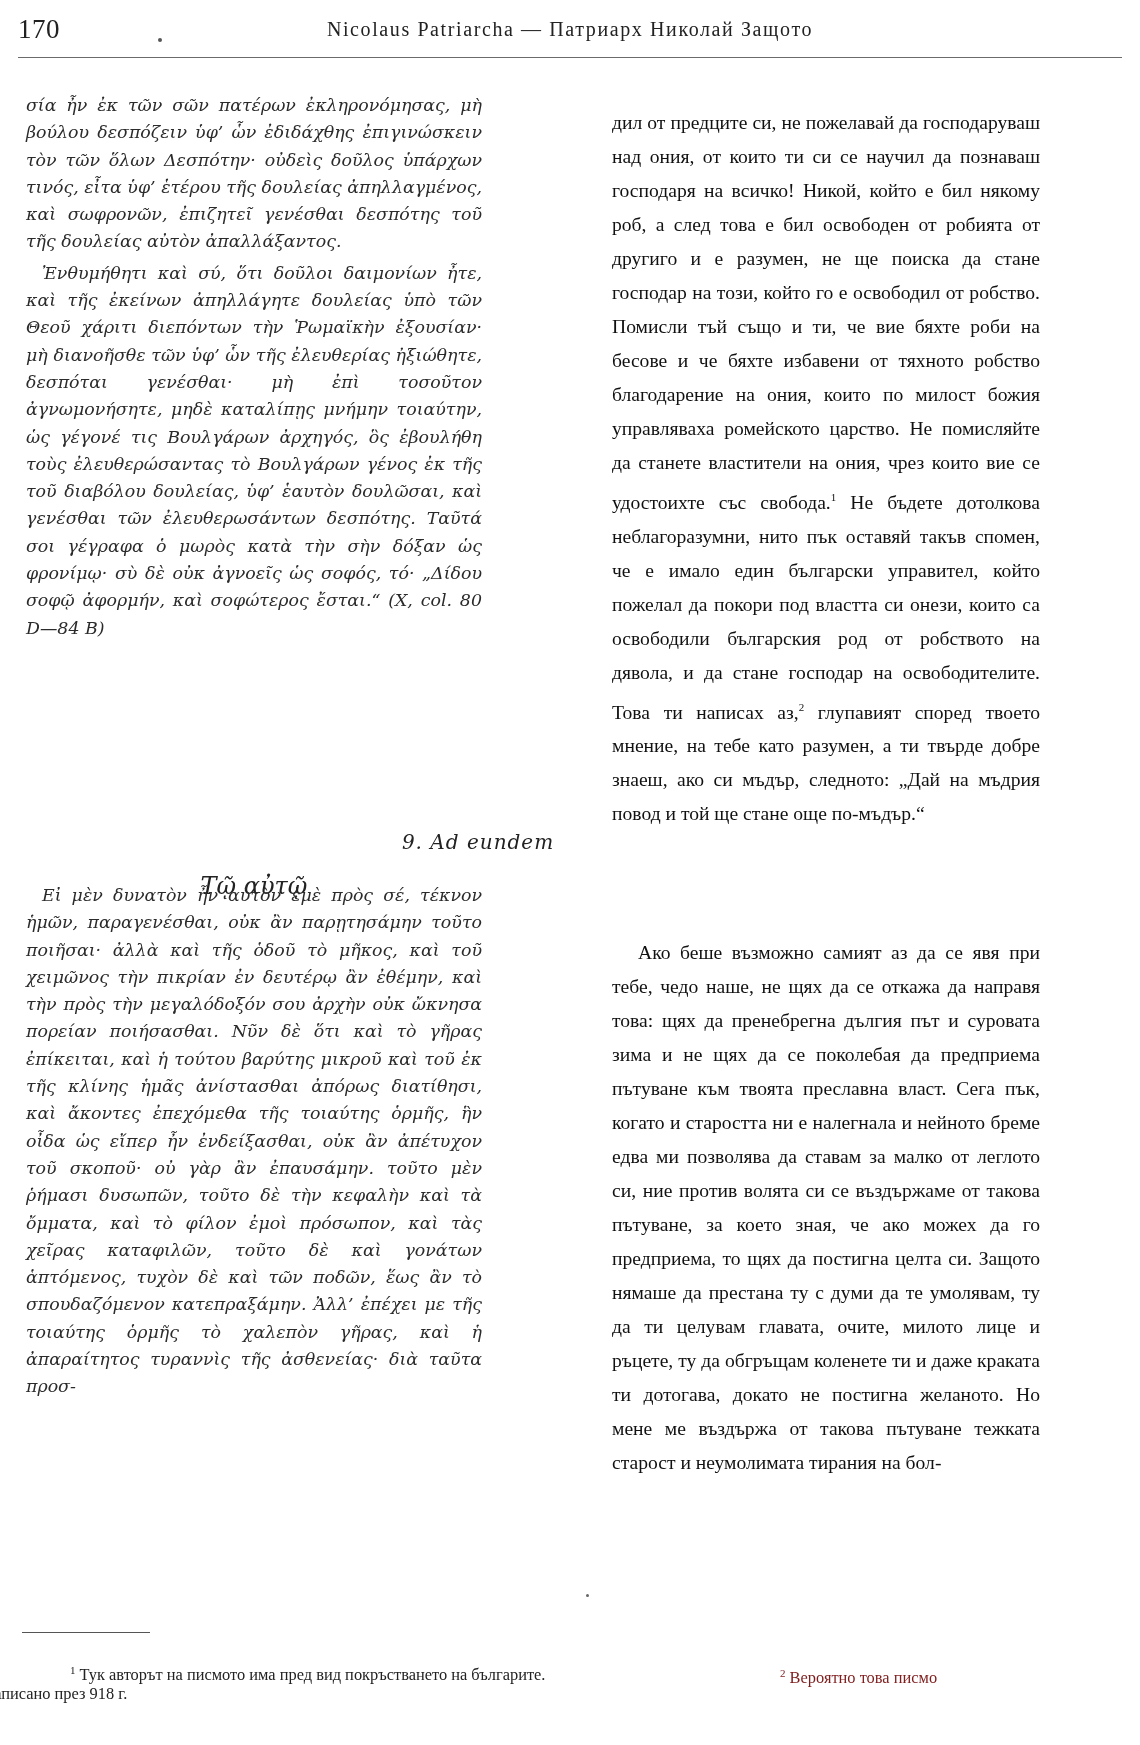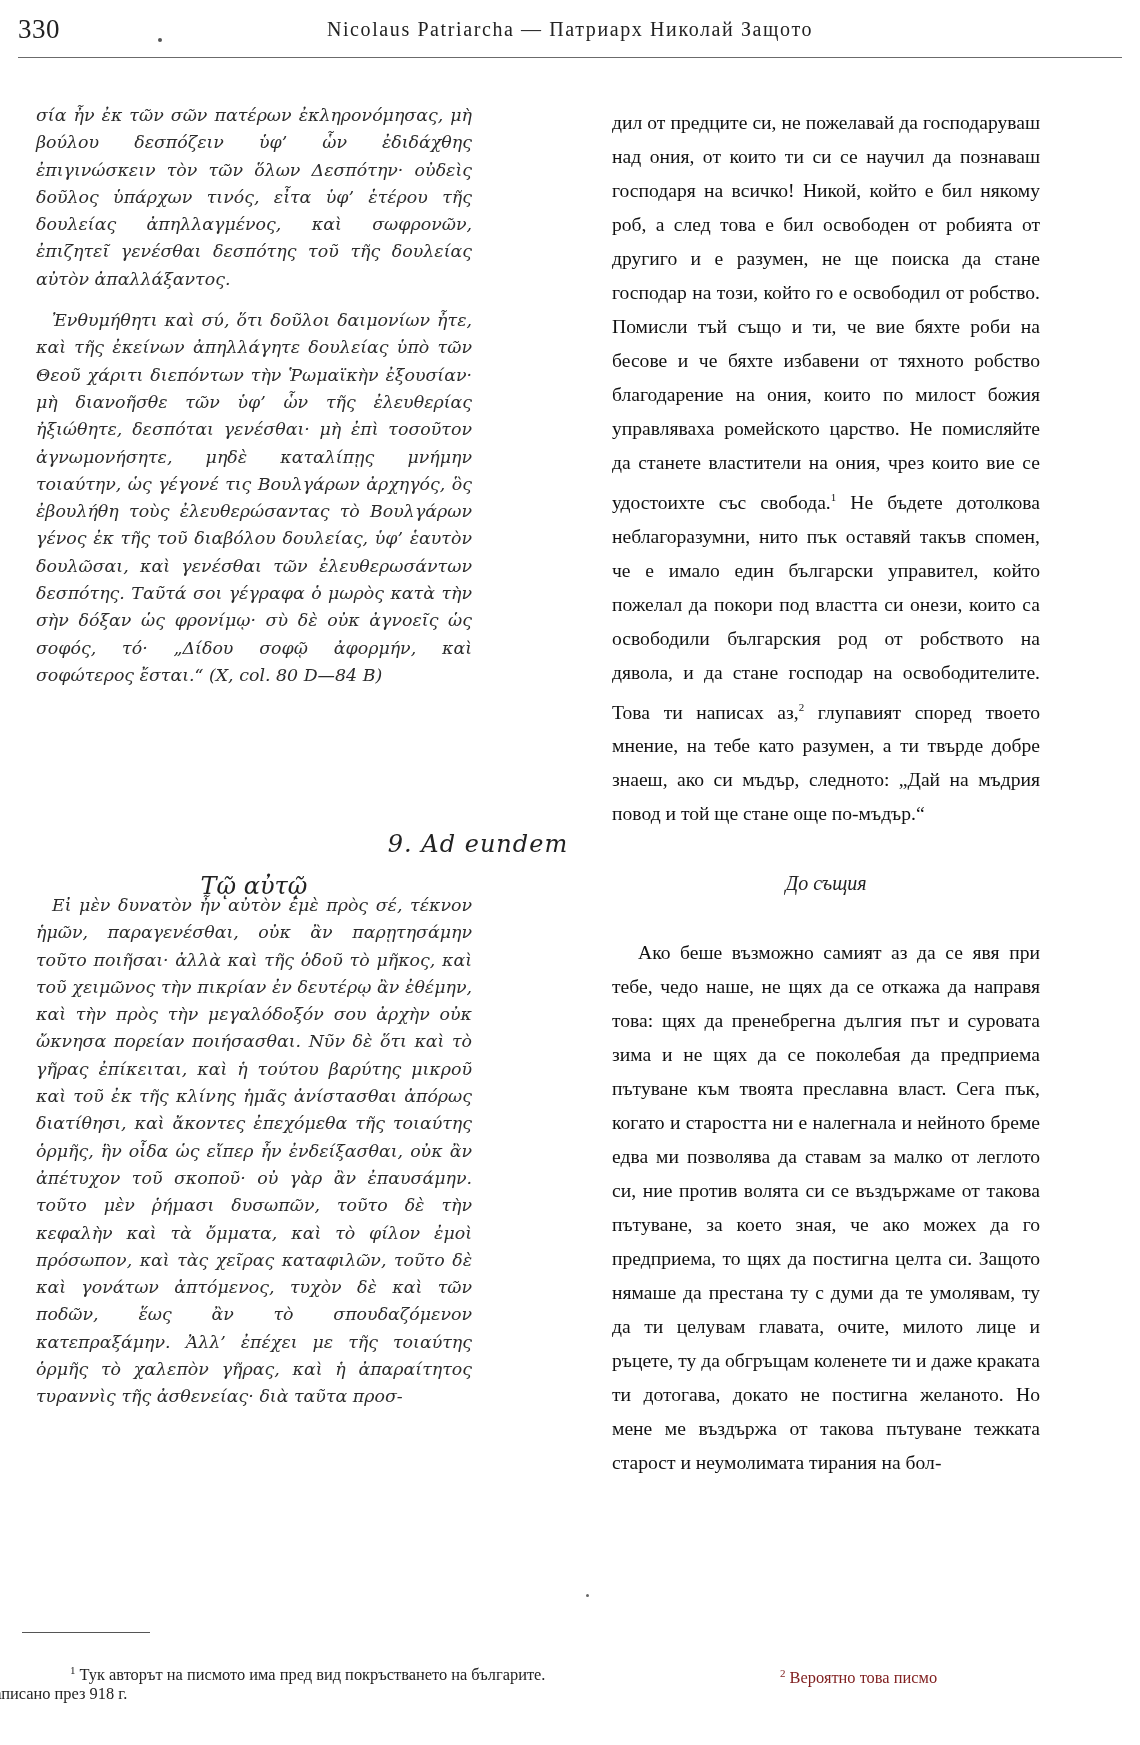--- a/index.html
+++ b/index.html
@@ -76,21 +76,21 @@
   .col-right { left: 594px; }
 
   .greek {
     font-family: "DejaVu Serif", serif;
     font-style: italic;
     font-size: 17.4px;
     line-height: 27.3px;
     text-align: justify;
     text-justify: inter-word;
     color: #2b2b2b;
-    margin: 14px;
+    margin: 4px;
     hyphens: none;
   }
   .greek.indent { text-indent: 16px; }
 
   .cyr {
     font-family: "Liberation Serif", serif;
     font-size: 19.6px;
     line-height: 34px;
     text-align: justify;
     text-justify: inter-word;
@@ -103,21 +103,21 @@
 
   
   .section-title {
     position: absolute;
     left: 0;
     top: 830px;
     width: 956px;
     text-align: center;
     font-family: "DejaVu Serif", serif;
     font-style: italic;
-    font-size: 24px;
+    font-size: 20px;
     letter-spacing: 1px;
     color: #222;
   }
   .subhead-left {
     position: absolute;
     left: 22px;
     top: 872px;
     width: 464px;
     text-align: center;
     font-family: "DejaVu Serif", serif;
@@ -196,38 +196,37 @@
     background: #666;
     border-radius: 50%;
   }
 </style>
 </head>
 <body>
 
 <div class="page">
 
   <div class="header">
-    <div class="header-page-number">330</div>
+    <div class="header-page-number">170</div>
     <div class="header-title">Nicolaus Patriarcha  —  Патриарх Николай Защото</div>
     <div class="header-dot"></div>
   </div>
   <div class="header-rule"></div>
 
   <div class="col col-left">
     <p class="greek">σία ἦν ἐκ τῶν σῶν πατέρων ἐκληρονόμησας, μὴ βούλου δεσπόζειν ὑφ’ ὧν ἐδιδάχθης ἐπιγινώσκειν τὸν τῶν ὅλων Δεσπότην· οὐδεὶς δοῦλος ὑπάρχων τινός, εἶτα ὑφ’ ἑτέρου τῆς δουλείας ἀπηλλαγμένος, καὶ σωφρονῶν, ἐπιζητεῖ γενέσθαι δεσπότης τοῦ τῆς δουλείας αὐτὸν ἀπαλλάξαντος.</p>
     <p class="greek indent">Ἐνθυμήθητι καὶ σύ, ὅτι δοῦλοι δαιμονίων ἦτε, καὶ τῆς ἐκείνων ἀπηλλάγητε δουλείας ὑπὸ τῶν Θεοῦ χάριτι διεπόντων τὴν Ῥωμαϊκὴν ἐξουσίαν· μὴ διανοῆσθε τῶν ὑφ’ ὧν τῆς ἐλευθερίας ἠξιώθητε, δεσπόται γενέσθαι· μὴ ἐπὶ τοσοῦτον ἀγνωμονήσητε, μηδὲ καταλίπῃς μνήμην τοιαύτην, ὡς γέγονέ τις Βουλγάρων ἀρχηγός, ὃς ἐβουλήθη τοὺς ἐλευθερώσαντας τὸ Βουλγάρων γένος ἐκ τῆς τοῦ διαβόλου δουλείας, ὑφ’ ἑαυτὸν δουλῶσαι, καὶ γενέσθαι τῶν ἐλευθερωσάντων δεσπότης. Ταῦτά σοι γέγραφα ὁ μωρὸς κατὰ τὴν σὴν δόξαν ὡς φρονίμῳ· σὺ δὲ οὐκ ἀγνοεῖς ὡς σοφός, τό· „Δίδου σοφῷ ἀφορμήν, καὶ σοφώτερος ἔσται.“ (X, col. 80 D—84 B)</p>
   </div>
 
   <div class="col col-right">
     <p class="cyr"><span>дил от предците си, не пожелавай да господаруваш над ония, от които ти си се научил да познаваш господаря на всичко! Никой, който е бил някому роб, а след това е бил освободен от робията от другиго и е разумен, не ще поиска да стане господар на този, който го е освободил от робство. Помисли тъй също и ти, че вие бяхте роби на бесове и че бяхте избавени от тяхното робство благодарение на ония, които по милост божия управляваха ромейското царство. Не помисляйте да станете властители на ония, чрез които вие се удостоихте със свобода.</span><sup>1</sup><span> Не бъдете дотолкова неблагоразумни, нито пък оставяй такъв спомен, че е имало един български управител, който пожелал да покори под властта си онези, които са освободили българския род от робството на дявола, и да стане господар на освободителите. Това ти написах аз,</span><sup>2</sup><span> глупавият според твоето мнение, на тебе като разумен, а ти твърде добре знаеш, ако си мъдър, следното: „Дай на мъдрия повод и той ще стане още по-мъдър.“</span></p>
   </div>
 
   <div class="section-title">9.   Ad   eundem</div>
   <div class="subhead-left">Τῷ αὐτῷ</div>
-  <div class="subhead-right">До същия</div>
 
   <div class="col-lower-left">
     <p class="greek indent">Εἰ μὲν δυνατὸν ἦν αὐτὸν ἐμὲ πρὸς σέ, τέκνον ἡμῶν, παραγενέσθαι, οὐκ ἂν παρῃτησάμην τοῦτο ποιῆσαι· ἀλλὰ καὶ τῆς ὁδοῦ τὸ μῆκος, καὶ τοῦ χειμῶνος τὴν πικρίαν ἐν δευτέρῳ ἂν ἐθέμην, καὶ τὴν πρὸς τὴν μεγαλόδοξόν σου ἀρχὴν οὐκ ὤκνησα πορείαν ποιήσασθαι. Νῦν δὲ ὅτι καὶ τὸ γῆρας ἐπίκειται, καὶ ἡ τούτου βαρύτης μικροῦ καὶ τοῦ ἐκ τῆς κλίνης ἡμᾶς ἀνίστασθαι ἀπόρως διατίθησι, καὶ ἄκοντες ἐπεχόμεθα τῆς τοιαύτης ὁρμῆς, ἣν οἶδα ὡς εἴπερ ἦν ἐνδείξασθαι, οὐκ ἂν ἀπέτυχον τοῦ σκοποῦ· οὐ γὰρ ἂν ἐπαυσάμην. τοῦτο μὲν ῥήμασι δυσωπῶν, τοῦτο δὲ τὴν κεφαλὴν καὶ τὰ ὄμματα, καὶ τὸ φίλον ἐμοὶ πρόσωπον, καὶ τὰς χεῖρας καταφιλῶν, τοῦτο δὲ καὶ γονάτων ἁπτόμενος, τυχὸν δὲ καὶ τῶν ποδῶν, ἕως ἂν τὸ σπουδαζόμενον κατεπραξάμην. Ἀλλ’ ἐπέχει με τῆς τοιαύτης ὁρμῆς τὸ χαλεπὸν γῆρας, καὶ ἡ ἀπαραίτητος τυραννὶς τῆς ἀσθενείας· διὰ ταῦτα προσ-</p>
   </div>
 
   <div class="col-lower-right">
     <p class="cyr indent">Ако беше възможно самият аз да се явя при тебе, чедо наше, не щях да се откажа да направя това: щях да пренебрегна дългия път и суровата зима и не щях да се поколебая да предприема пътуване към твоята преславна власт. Сега пък, когато и старостта ни е налегнала и нейното бреме едва ми позволява да ставам за малко от леглото си, ние против волята си се въздържаме от такова пътуване, за което зная, че ако можех да го предприема, то щях да постигна целта си. Защото нямаше да престана ту с думи да те умолявам, ту да ти целувам главата, очите, милото лице и ръцете, ту да обгръщам коленете ти и даже краката ти дотогава, докато не постигна желаното. Но мене ме въздържа от такова пътуване тежката старост и неумолимата тирания на бол-</p>
   </div>
 
   <div class="stray-dot"></div>

